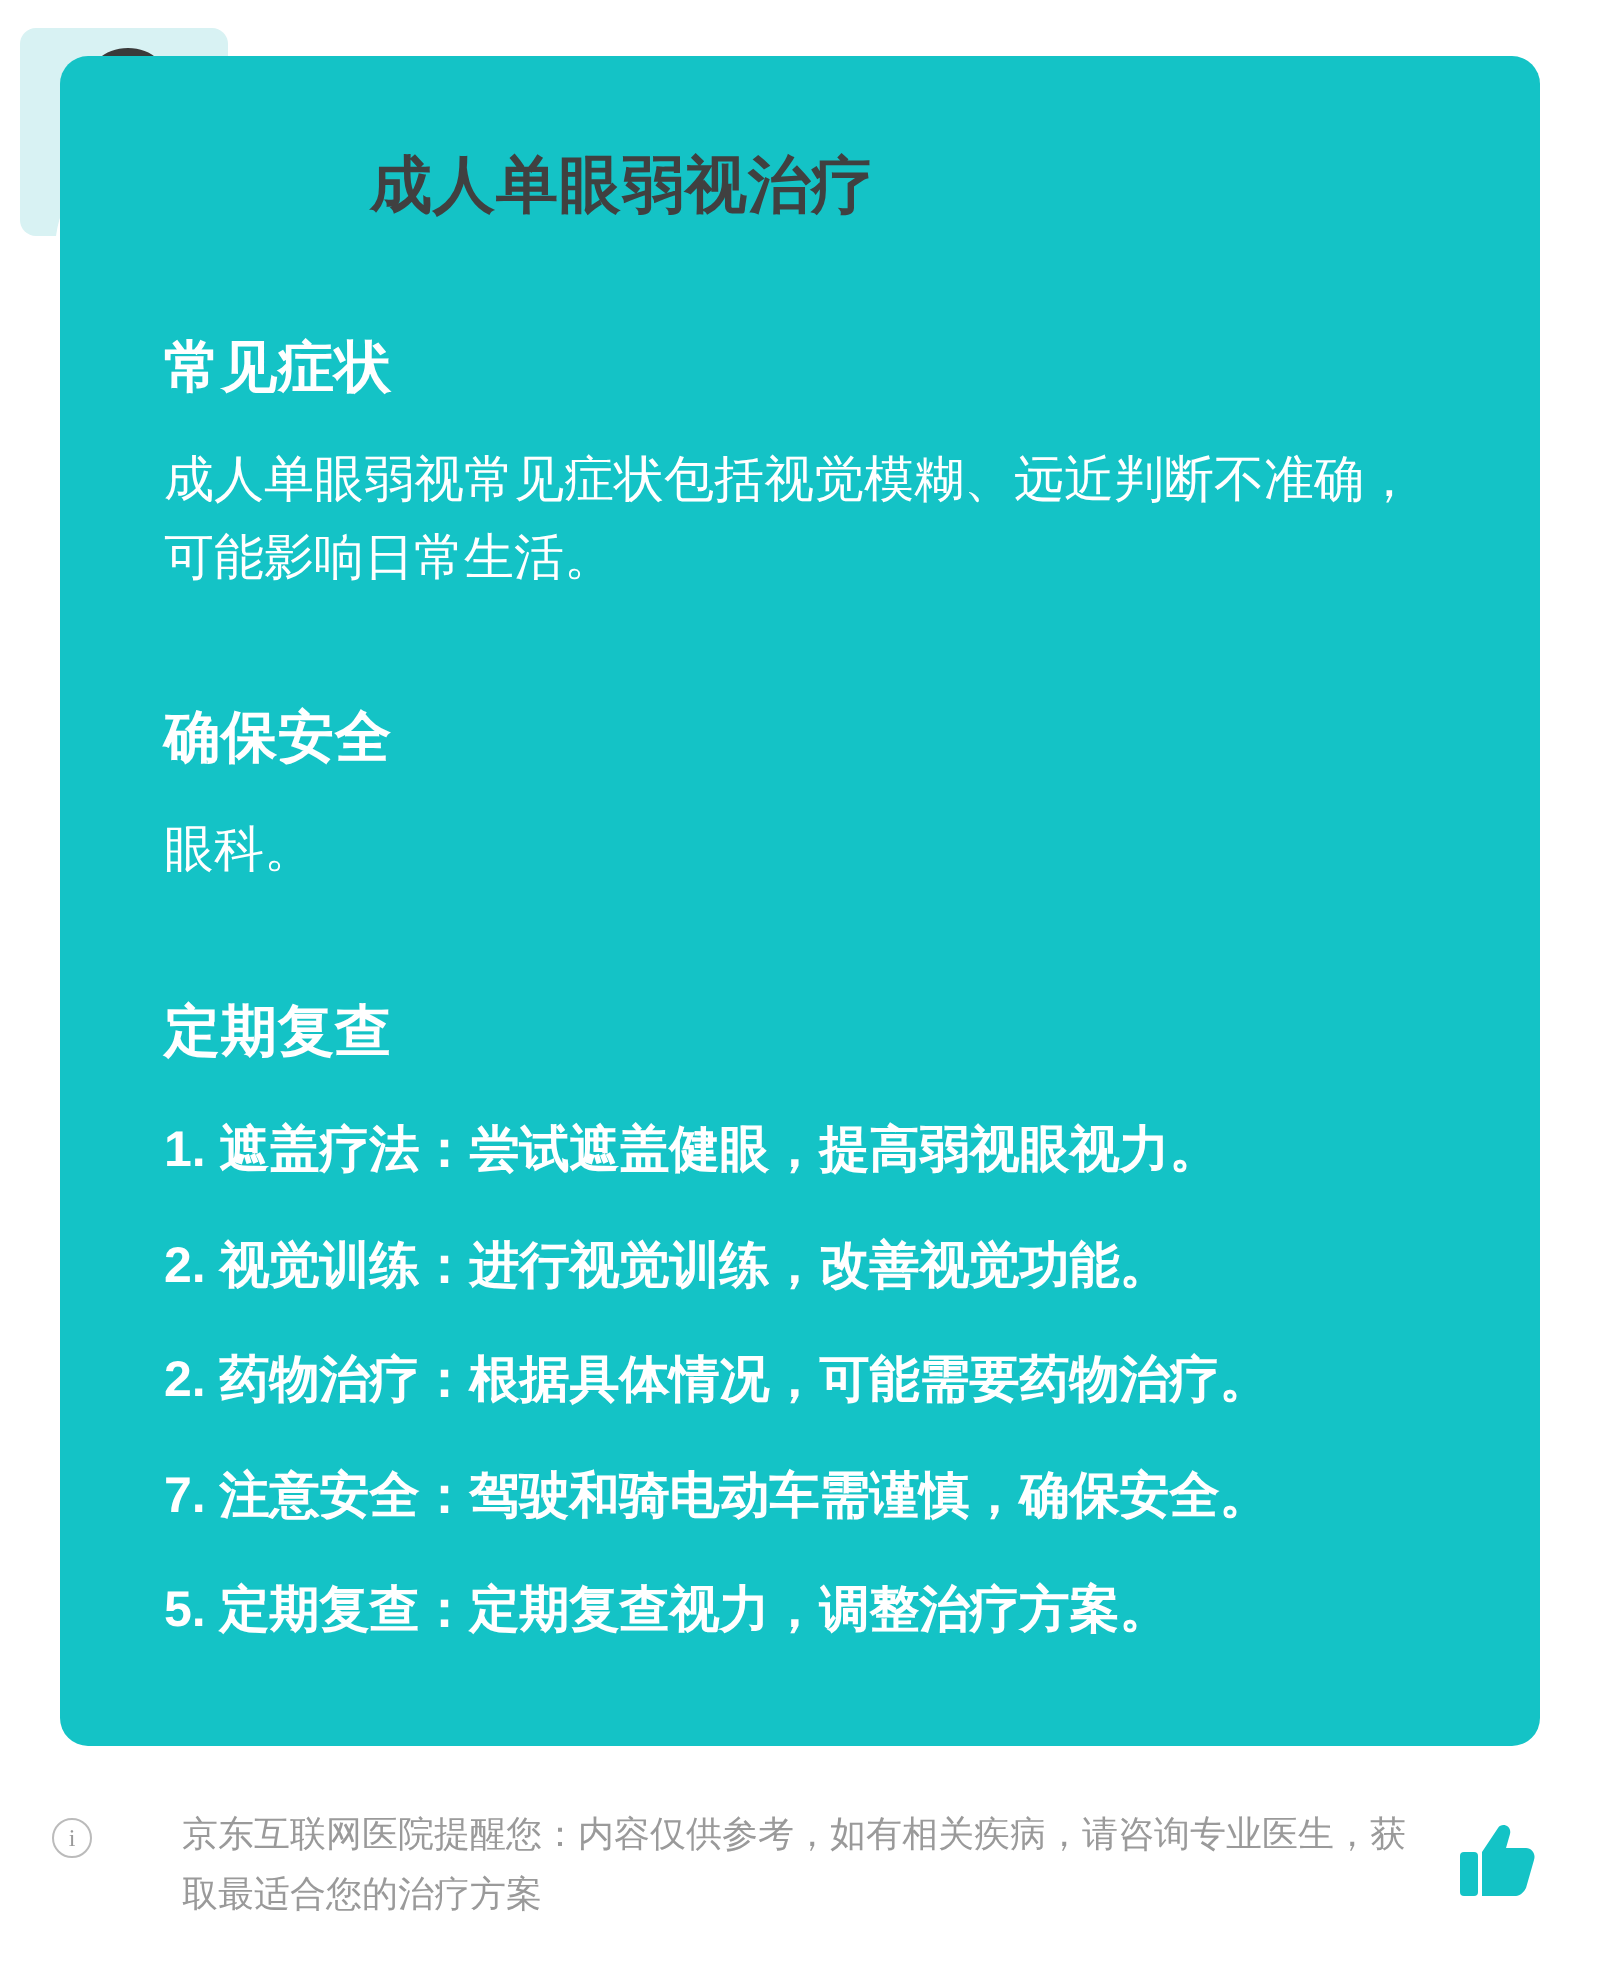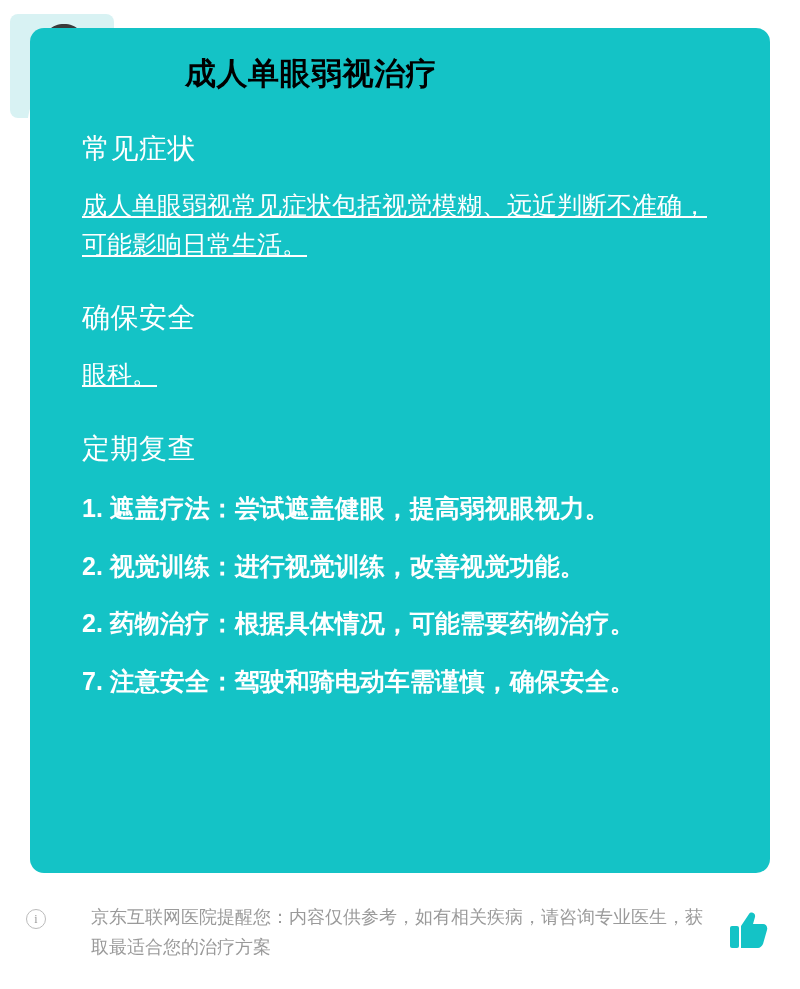--- a/index.html
+++ b/index.html
@@ -45,43 +45,42 @@
     padding: 26px 30px 20px 30px;
     overflow: hidden;
   }
 
   .card-inner {
     position: relative;
     z-index: 2;
   }
 
   .title {
-    color: #000000;
+    color: #404040;
     font-size: 31px;
     font-weight: bold;
     line-height: 1.25;
-    margin: 1px 0 0 125px;
+    margin: 20px 0 0 125px;
     letter-spacing: 0.5px;
   }
 
   .section-head {
     color: #ffffff;
     font-size: 28px;
-    font-weight: normal;
-    margin: 36px 0 0 22px;
+    font-weight: bold;
+    margin: 52px 0 0 22px;
     letter-spacing: 0.5px;
   }
 
   .para {
     color: #ffffff;
     font-size: 25px;
     line-height: 1.55;
     margin: 18px 0 0 22px;
     margin-right: 10px;
-    text-decoration: underline;
   }
 
   .list {
     margin: 22px 0 0 0;
     padding: 0;
     list-style: none;
   }
   .list li {
     color: #ffffff;
     font-size: 25px;
@@ -171,20 +170,21 @@
 
       <div class="section-head">确保安全</div>
       <div class="para">眼科。</div>
 
       <div class="section-head">定期复查</div>
       <ul class="list">
         <li>1. 遮盖疗法：尝试遮盖健眼，提高弱视眼视力。</li>
         <li>2. 视觉训练：进行视觉训练，改善视觉功能。</li>
         <li>2. 药物治疗：根据具体情况，可能需要药物治疗。</li>
         <li>7. 注意安全：驾驶和骑电动车需谨慎，确保安全。</li>
+        <li>5. 定期复查：定期复查视力，调整治疗方案。</li>
       </ul>
 
     </div>
   </div>
 
   <div class="footer">
     <div class="footer-row">
       <div class="footer-left">
         <div class="info-icon">i</div>
         <div class="footer-text">京东互联网医院提醒您：内容仅供参考，如有相关疾病，请咨询专业医生，获取最适合您的治疗方案</div>

